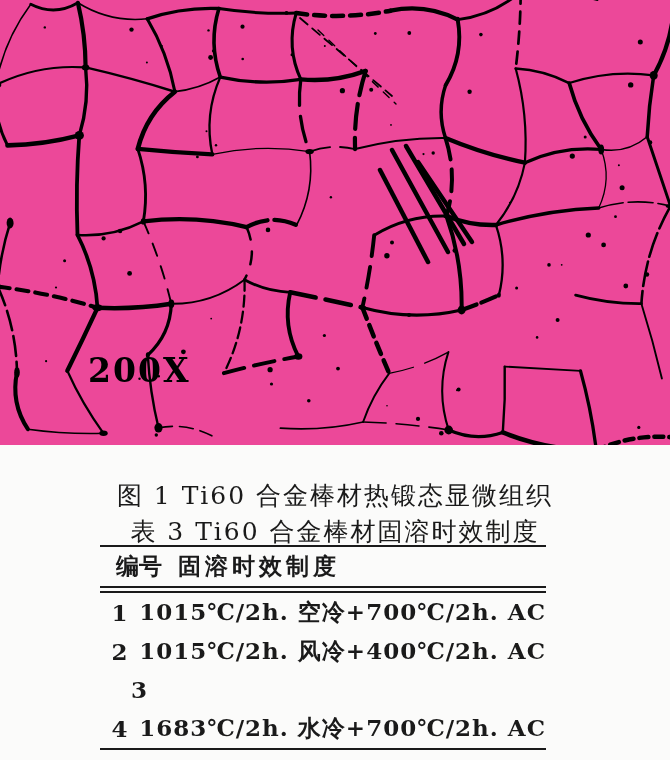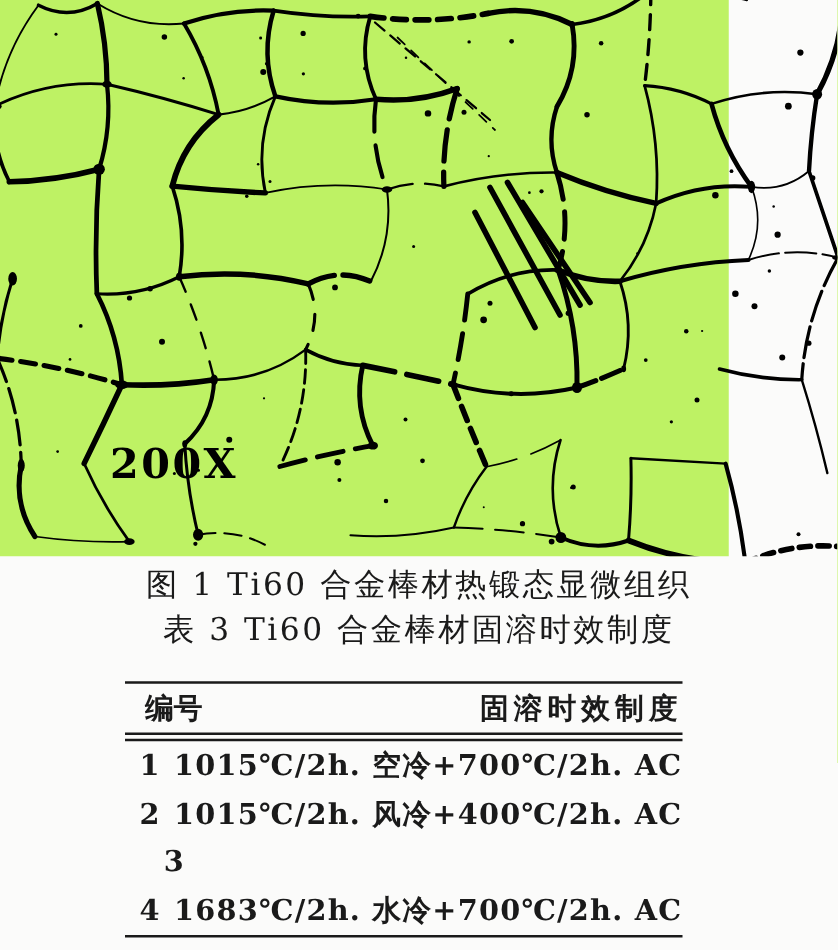--- a/index.html
+++ b/index.html
@@ -5,44 +5,44 @@
   html,body{margin:0;padding:0;}
   body{
     width:670px;height:760px;
     background:#fbfbfa;
     color:#1a1a1a;
     font-family:"DejaVu Serif","Liberation Serif",serif;
   }
   .page{position:relative;width:670px;height:760px;overflow:hidden;}
 
   
-  .micro{position:absolute;left:0;top:0;width:583px;height:445px;background:#bef264;}
+  .micro{position:absolute;left:0;top:0;width:670px;height:445px;background:#ec4899;}
   .micro svg{display:block;}
   .mag-label{
     font-family:"DejaVu Serif","Liberation Serif",serif;
     font-weight:bold;font-size:33px;letter-spacing:2px;fill:#000;
   }
 
   
   .caption{
     position:absolute;left:0;width:670px;text-align:center;
-    font-size:25px;letter-spacing:2px;white-space:nowrap;
+    font-size:25px;letter-spacing:2px;white-space:nowrap;margin-top:28px;
   }
   .cap-fig{top:451px;}
   .cap-tbl{top:487px;}
 
   
   .tbl{position:absolute;left:100px;top:545px;width:446px;font-size:23px;}
   .rule{height:2px;background:#1a1a1a;}
   .rule-dbl{height:7px;box-sizing:border-box;border-top:2px solid #1a1a1a;border-bottom:2px solid #1a1a1a;background:transparent;}
   .tr{display:flex;align-items:center;font-weight:bold;}
   .tr-head{height:39px;}
   .tr-data{height:38.75px;}
   .c1{width:78px;text-align:center;}
-  .c2{flex:1;text-align:right;letter-spacing:1px;white-space:nowrap;}
+  .c2{flex:1;text-align:left;letter-spacing:1px;white-space:nowrap;}
   .tr-head .c2{letter-spacing:4px;}
 </style>
 </head>
 <body>
 
 <div class="page">
 
   <figure class="micro" style="margin:0">
     <svg width="670" height="445" viewBox="0 0 670 445">
       <g id="grains">

